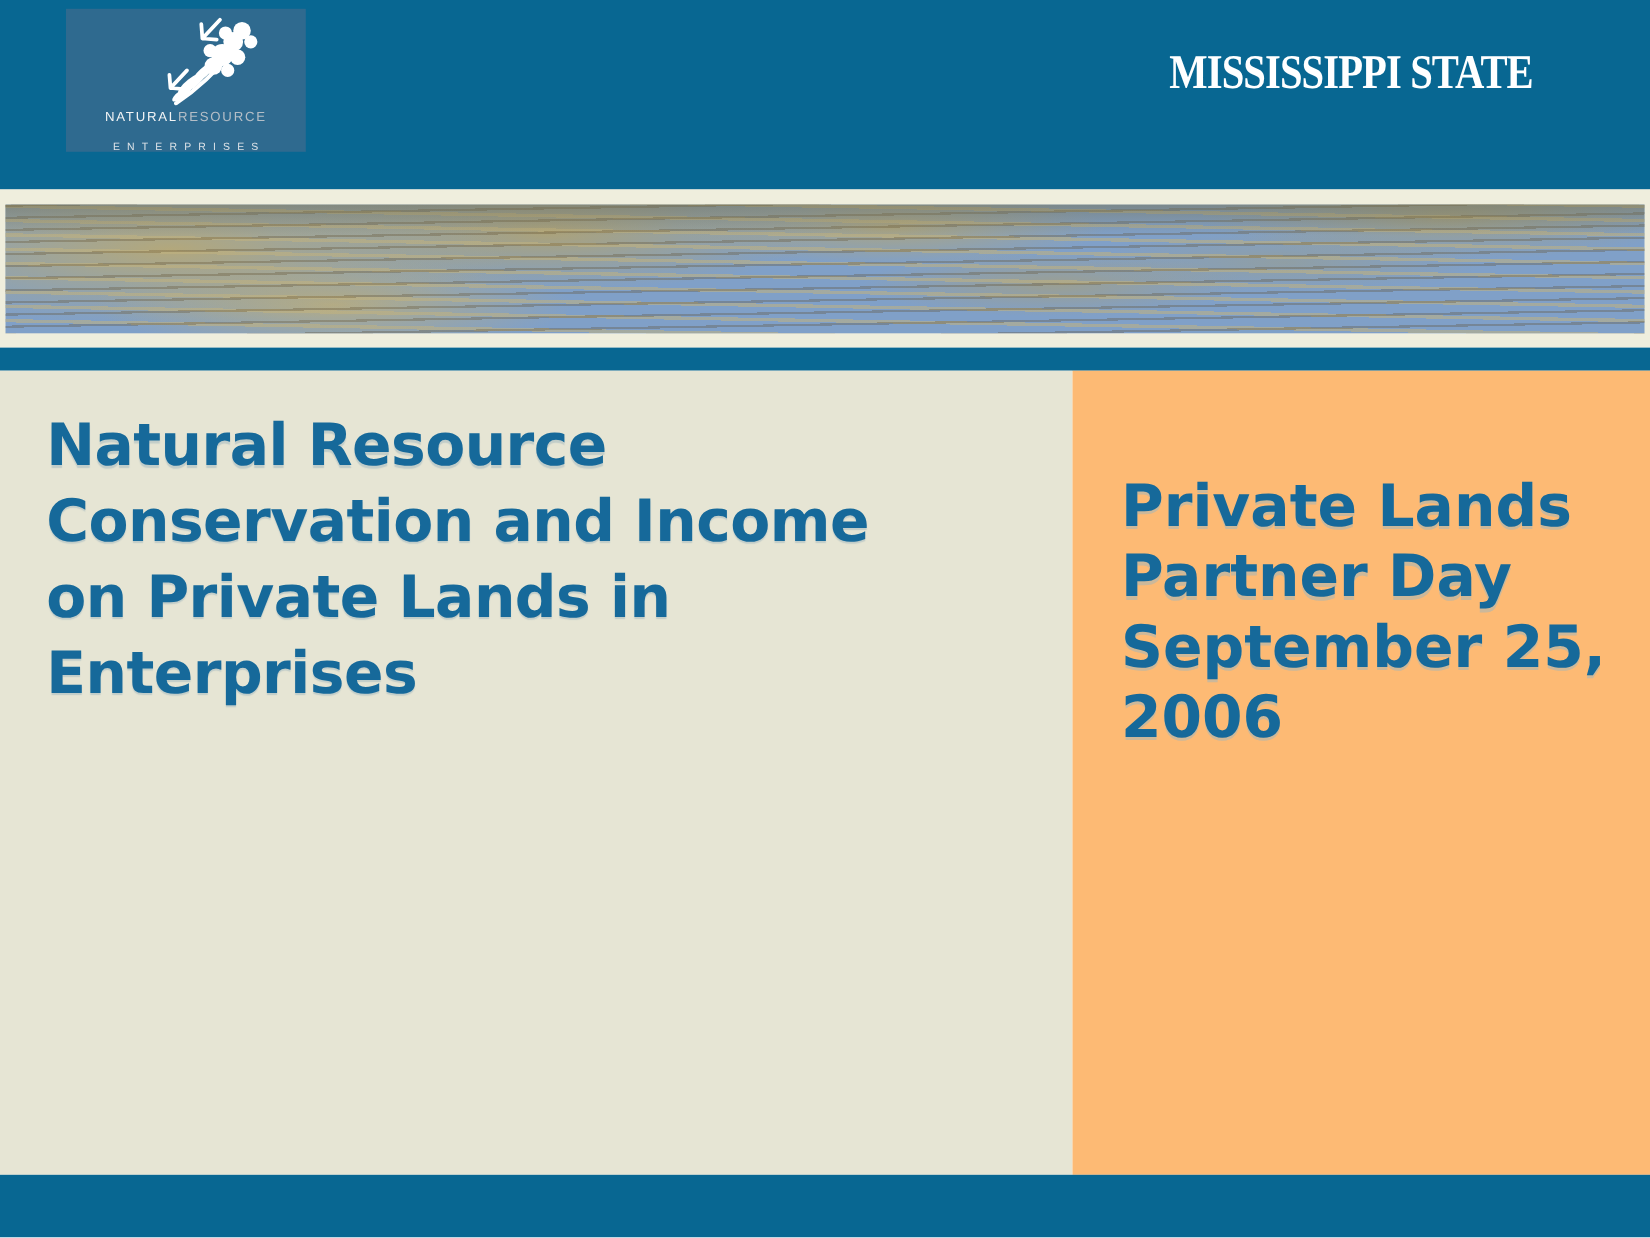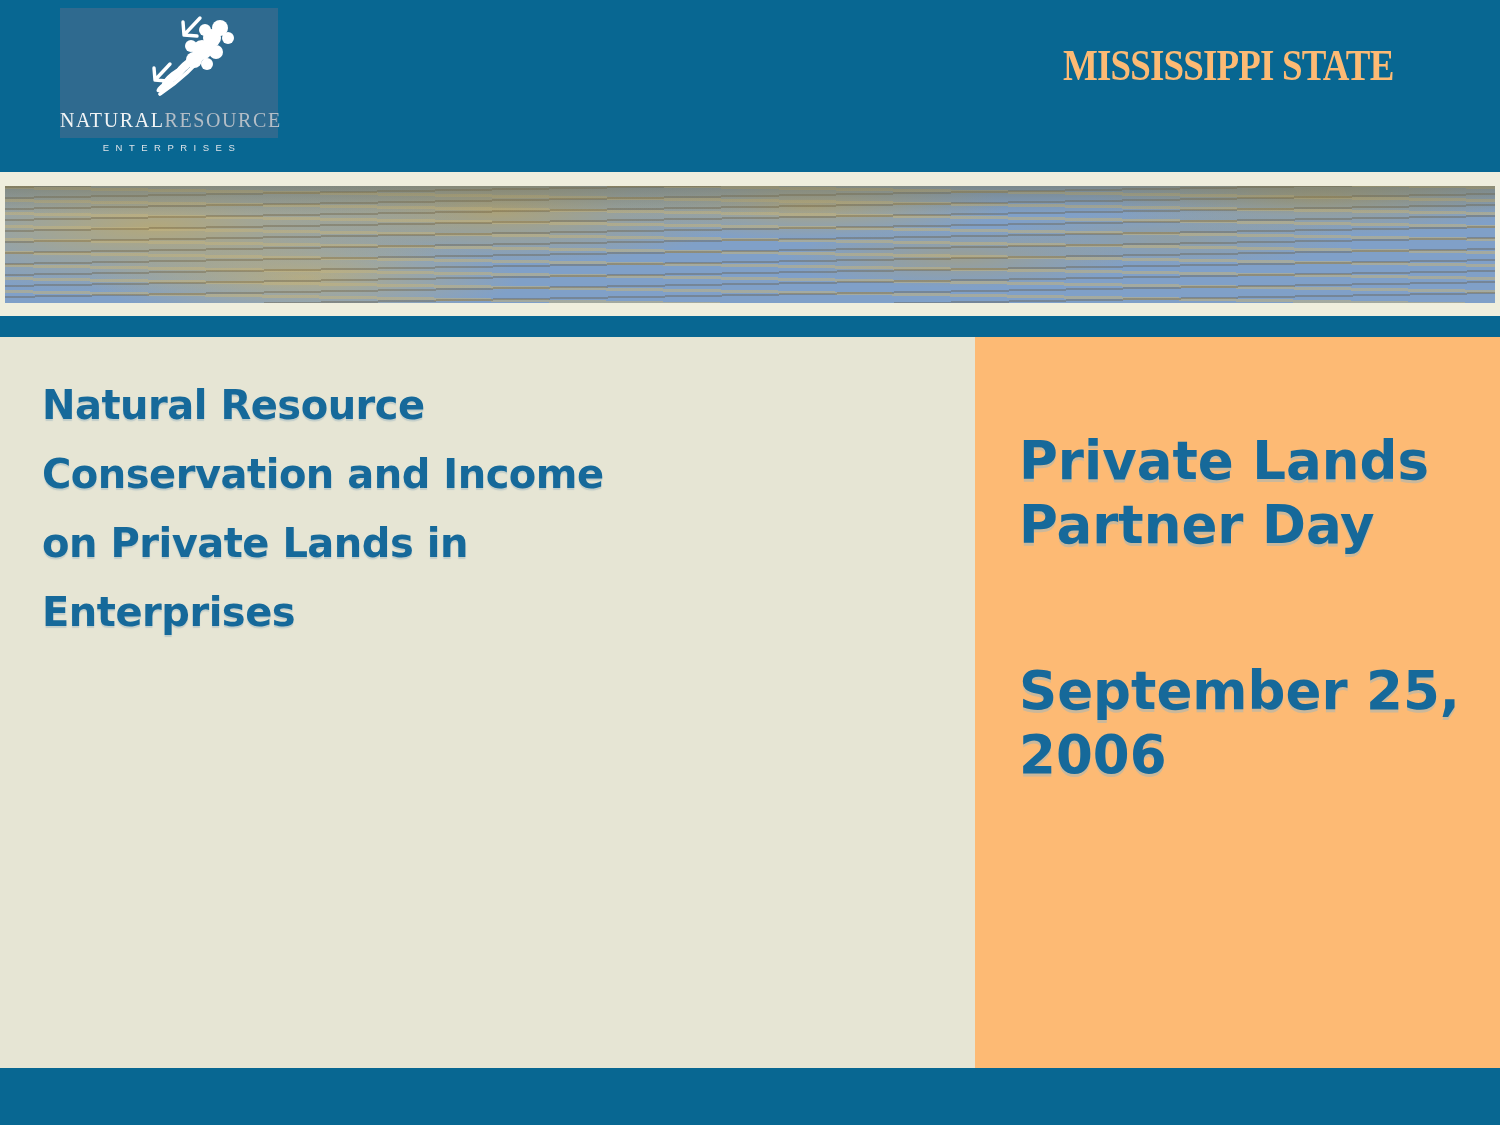--- a/index.html
+++ b/index.html
@@ -18,46 +18,46 @@
   .nre-logo {
     position: absolute;
     left: 60px; top: 8px;
     width: 218px; height: 130px;
     background: #2f6a8f;
     text-align: center;
     padding-top: 4px;
   }
   .nre-art { display: block; margin: 0 auto; }
   .nre-wordmark {
-    font-family: Liberation Serif, serif;
-    font-size: 20px;
+    font-family: Liberation Sans, sans-serif;
+    font-size: 12px;
     font-weight: 400;
     letter-spacing: 1.6px;
     line-height: 18px;
     white-space: nowrap;
-    margin-top: 15px;
+    margin-top: 1px;
   }
   .nre-word-natural  { color: #f2f4f5; }
   .nre-word-resource { color: #b4bec7; }
   .nre-sub {
     font-family: "Liberation Sans", sans-serif;
     font-size: 9.5px;
     font-weight: 400;
     letter-spacing: 6.5px;
     color: #dde3e8;
     margin-top: 13px;
     padding-left: 6px;
     white-space: nowrap;
   }
   .msu-logo {
     position: absolute;
     left: 1035px; top: 40px;
     width: 350px;
     text-align: center;
-    color: #fdba74;
+    color: #ffffff;
   }
   .msu-line1 {
     font-family: "Liberation Serif", serif;
     font-weight: 700;
     font-size: 44px;
     letter-spacing: -1px;
     white-space: nowrap;
     transform: scaleX(0.84);
     transform-origin: 50% 50%;
   }
@@ -106,40 +106,40 @@
   
   .content { flex: 1; display: flex; min-height: 0; }
   .left-panel {
     width: 975px; flex: none;
     background: #e6e5d4;
     padding: 34px 20px 0 42px;
   }
   .title {
     color: #16699a;
     font-weight: 700;
-    font-size: 40px;
+    font-size: 53px;
     line-height: 69px;
     letter-spacing: -0.5px;
     text-shadow: 0 2px 1px rgba(110,150,175,0.30);
   }
   .title .tline { display: block; }
 
   .right-panel {
     flex: 1;
     background: #fdba74;
     padding: 92px 10px 0 44px;
   }
   .event-block, .date-block {
     color: #16699a;
     font-weight: 700;
     font-size: 53px;
     line-height: 64px;
     text-shadow: 0 3px 0 rgba(135,180,207,0.42);
   }
-  .date-block { margin-top: 102px; }
+  .date-block { }
 
   
   .bottom-bar { height: 57px; background: #086792; flex: none; }
 </style>
 </head>
 <body>
 
 <div class="slide">
 
   <header class="banner">

